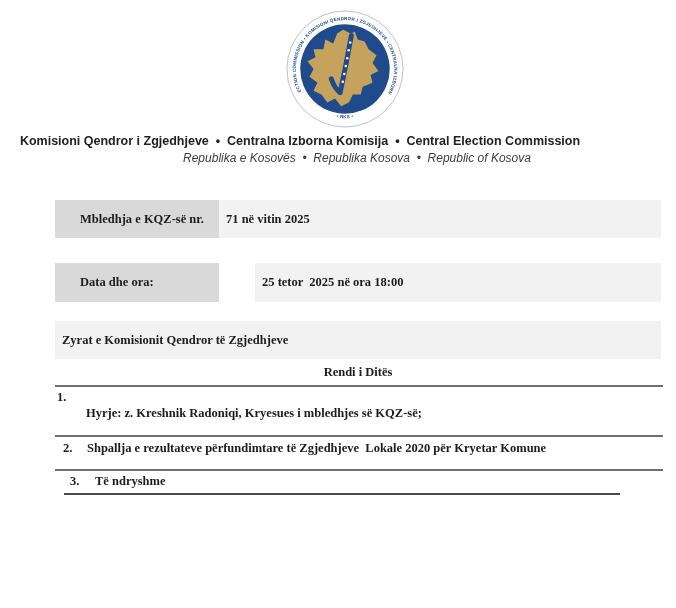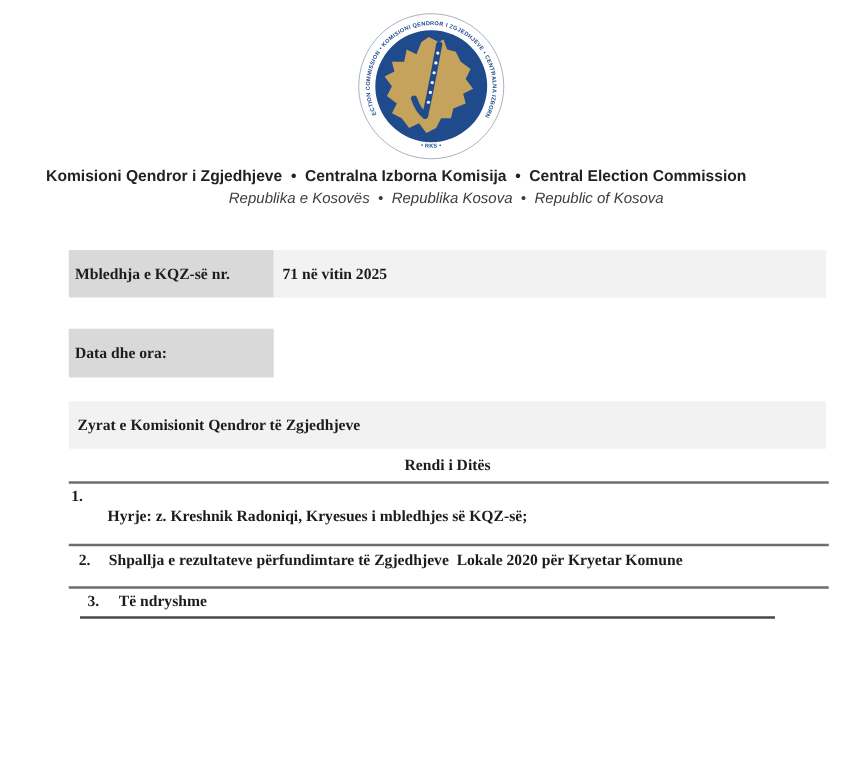--- a/index.html
+++ b/index.html
@@ -18,41 +18,41 @@
   .seal .map{fill:var(--gold,#c6a35d);}
   .seal .ribbon{fill:none;stroke:var(--navy,#1f4a8c);stroke-width:5;stroke-linecap:round;}
   .seal .dot{fill:#ffffff;}
   .seal text{
     font-family:"Liberation Sans", sans-serif;
     font-size:4.6px;font-weight:bold;letter-spacing:0.25px;
     fill:var(--navy,#1f4a8c);
   }
   
   .hdr1{
-    position:absolute;left:17px;top:133px;width:600px;
+    position:absolute;left:0;top:133px;width:600px;
     text-align:center;
     font-family:"Liberation Sans", sans-serif;
     font-weight:bold;font-size:12.5px;line-height:16px;color:#222222;
     white-space:pre-wrap;
   }
   .hdr2{
     position:absolute;left:0;top:151px;width:676px;
     text-align:center;
     font-family:"Liberation Sans", sans-serif;
     font-style:italic;font-size:12px;line-height:15px;color:#3d3d3d;
     white-space:pre-wrap;
     padding-left:19px;
   }
   
   .info-row{position:absolute;left:55px;width:606px;display:flex;}
   .info-row.r1{top:200px;height:38px;}
   .info-row.r2{top:263px;height:39px;gap:36px;}
   .info-row.r3{top:321px;height:38px;}
   .cell{display:flex;align-items:center;font-weight:bold;font-size:12.5px;white-space:pre-wrap;}
-  .cell.lab{width:164px;background:var(--label_bg,#d9d9d9);padding-left:5px;box-sizing:border-box;}
+  .cell.lab{width:164px;background:var(--label_bg,#d9d9d9);padding-left:25px;box-sizing:border-box;}
   .cell.val{flex:1;background:var(--value_bg,#f2f2f2);padding-left:7px;box-sizing:border-box;}
   
   .agenda-title{
     position:absolute;left:55px;top:365px;width:606px;
     text-align:center;font-weight:bold;font-size:12.5px;
   }
   .rule{position:absolute;height:1.5px;background:var(--rule,#6e6e6e);}
   .rule.rl1{top:385px;left:55px;width:608px;}
   .rule.rl2{top:435px;left:55px;width:608px;}
   .rule.rl3{top:469px;left:55px;width:608px;}
@@ -97,20 +97,21 @@
 
   <div class="hdr1">Komisioni Qendror i Zgjedhjeve  •  Centralna Izborna Komisija  •  Central Election Commission</div>
   <div class="hdr2">Republika e Kosovës  •  Republika Kosova  •  Republic of Kosova</div>
 
   <div class="info-row r1">
     <div class="cell lab">Mbledhja e KQZ-së nr.</div>
     <div class="cell val">71 në vitin 2025</div>
   </div>
   <div class="info-row r2">
     <div class="cell lab">Data dhe ora:</div>
+    <div class="cell val">25 tetor  2025 në ora 18:00</div>
   </div>
   <div class="info-row r3">
     <div class="cell val">Zyrat e Komisionit Qendror të Zgjedhjeve</div>
   </div>
 
   <div class="agenda-title">Rendi i Ditës</div>
 
   <div class="rule rl1"></div>
 
   <div class="ag-num n1">1.</div>

